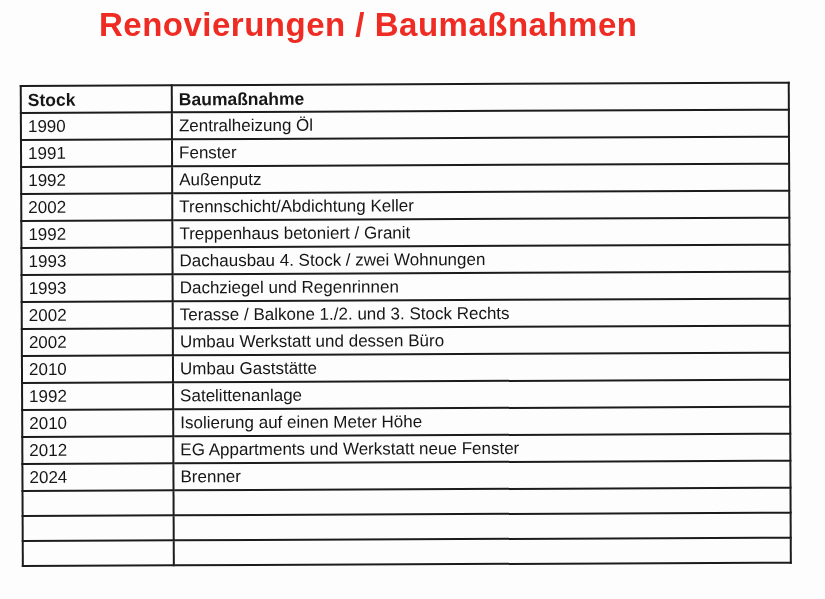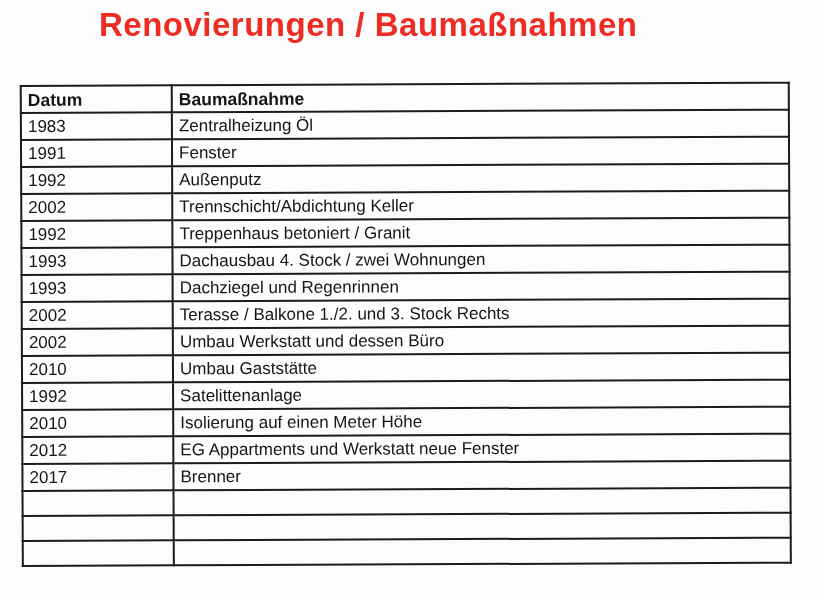--- a/index.html
+++ b/index.html
@@ -62,27 +62,27 @@
   <div class="doc-title">Renovierungen / Baumaßnahmen</div>
 
   <div class="table-wrap">
     <table class="reno-table">
       <colgroup>
         <col class="col-datum">
         <col>
       </colgroup>
       <thead>
         <tr>
-          <th>Datum</th>
+          <th>Stock</th>
           <th>Baumaßnahme</th>
         </tr>
       </thead>
       <tbody>
       <tr>
-            <td class="col-datum">1983</td>
+            <td class="col-datum">1990</td>
             <td>Zentralheizung Öl</td>
           </tr>
           <tr>
             <td class="col-datum">1991</td>
             <td>Fenster</td>
           </tr>
           <tr>
             <td class="col-datum">1992</td>
             <td>Außenputz</td>
           </tr>
@@ -120,21 +120,21 @@
           </tr>
           <tr>
             <td class="col-datum">2010</td>
             <td>Isolierung auf einen Meter Höhe</td>
           </tr>
           <tr>
             <td class="col-datum">2012</td>
             <td>EG Appartments und Werkstatt neue Fenster</td>
           </tr>
           <tr>
-            <td class="col-datum">2017</td>
+            <td class="col-datum">2024</td>
             <td>Brenner</td>
           </tr>
           <tr>
             <td class="col-datum"></td>
             <td></td>
           </tr>
           <tr>
             <td class="col-datum"></td>
             <td></td>
           </tr>

